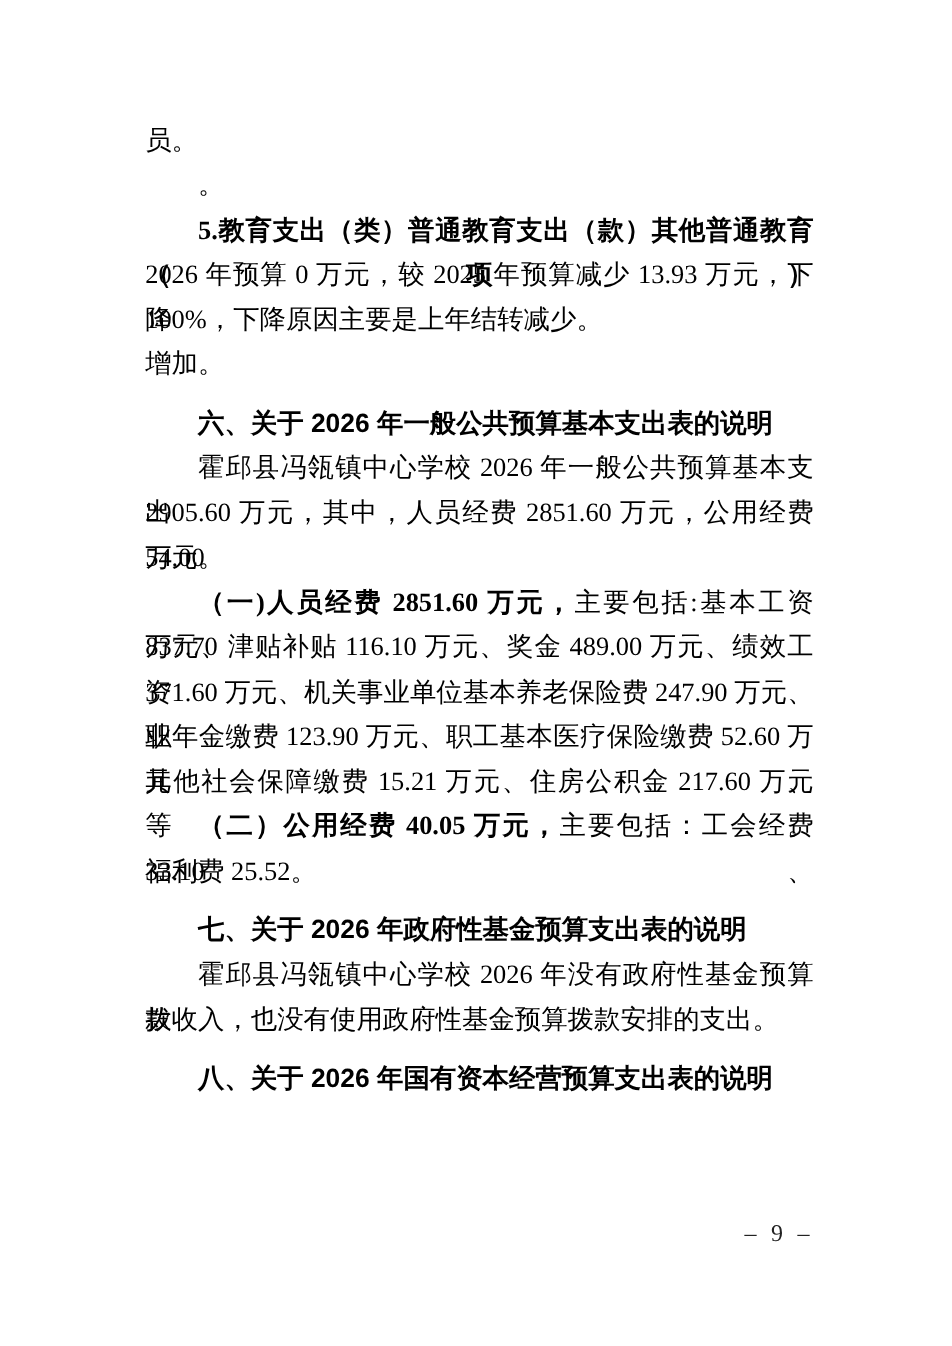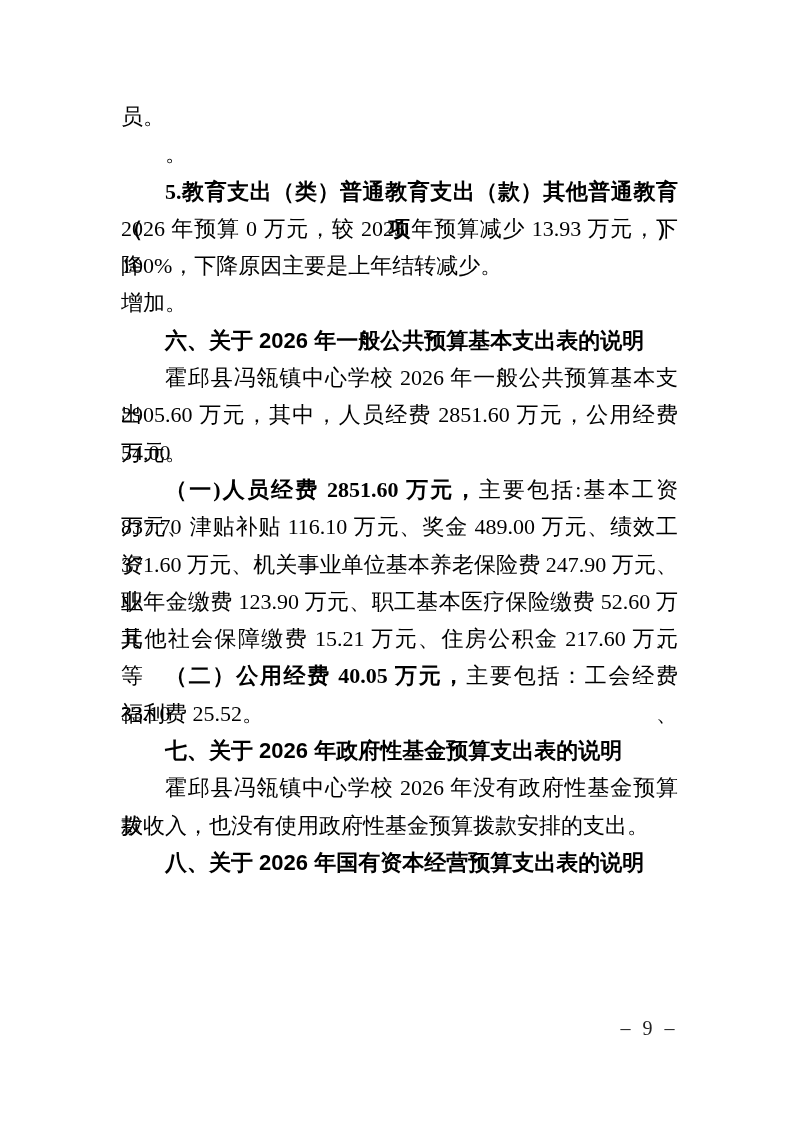--- a/index.html
+++ b/index.html
@@ -30,20 +30,21 @@
     text-align:justify;
     text-align-last:justify;
     text-justify:inter-character;
   }
   .line.indent{
     text-indent:44px;
   }
   .line.heading{
     font-family:"Liberation Sans","DejaVu Sans",sans-serif;
     font-weight:bold;
+    margin-top:12px;
   }
   .bold{font-weight:bold;}
   .pageno{
     position:absolute;
     top:1014px;left:600px;width:95px;
     text-align:center;
     font-size:20px;
     line-height:28px;
     word-spacing:7px;
     color:#222;

